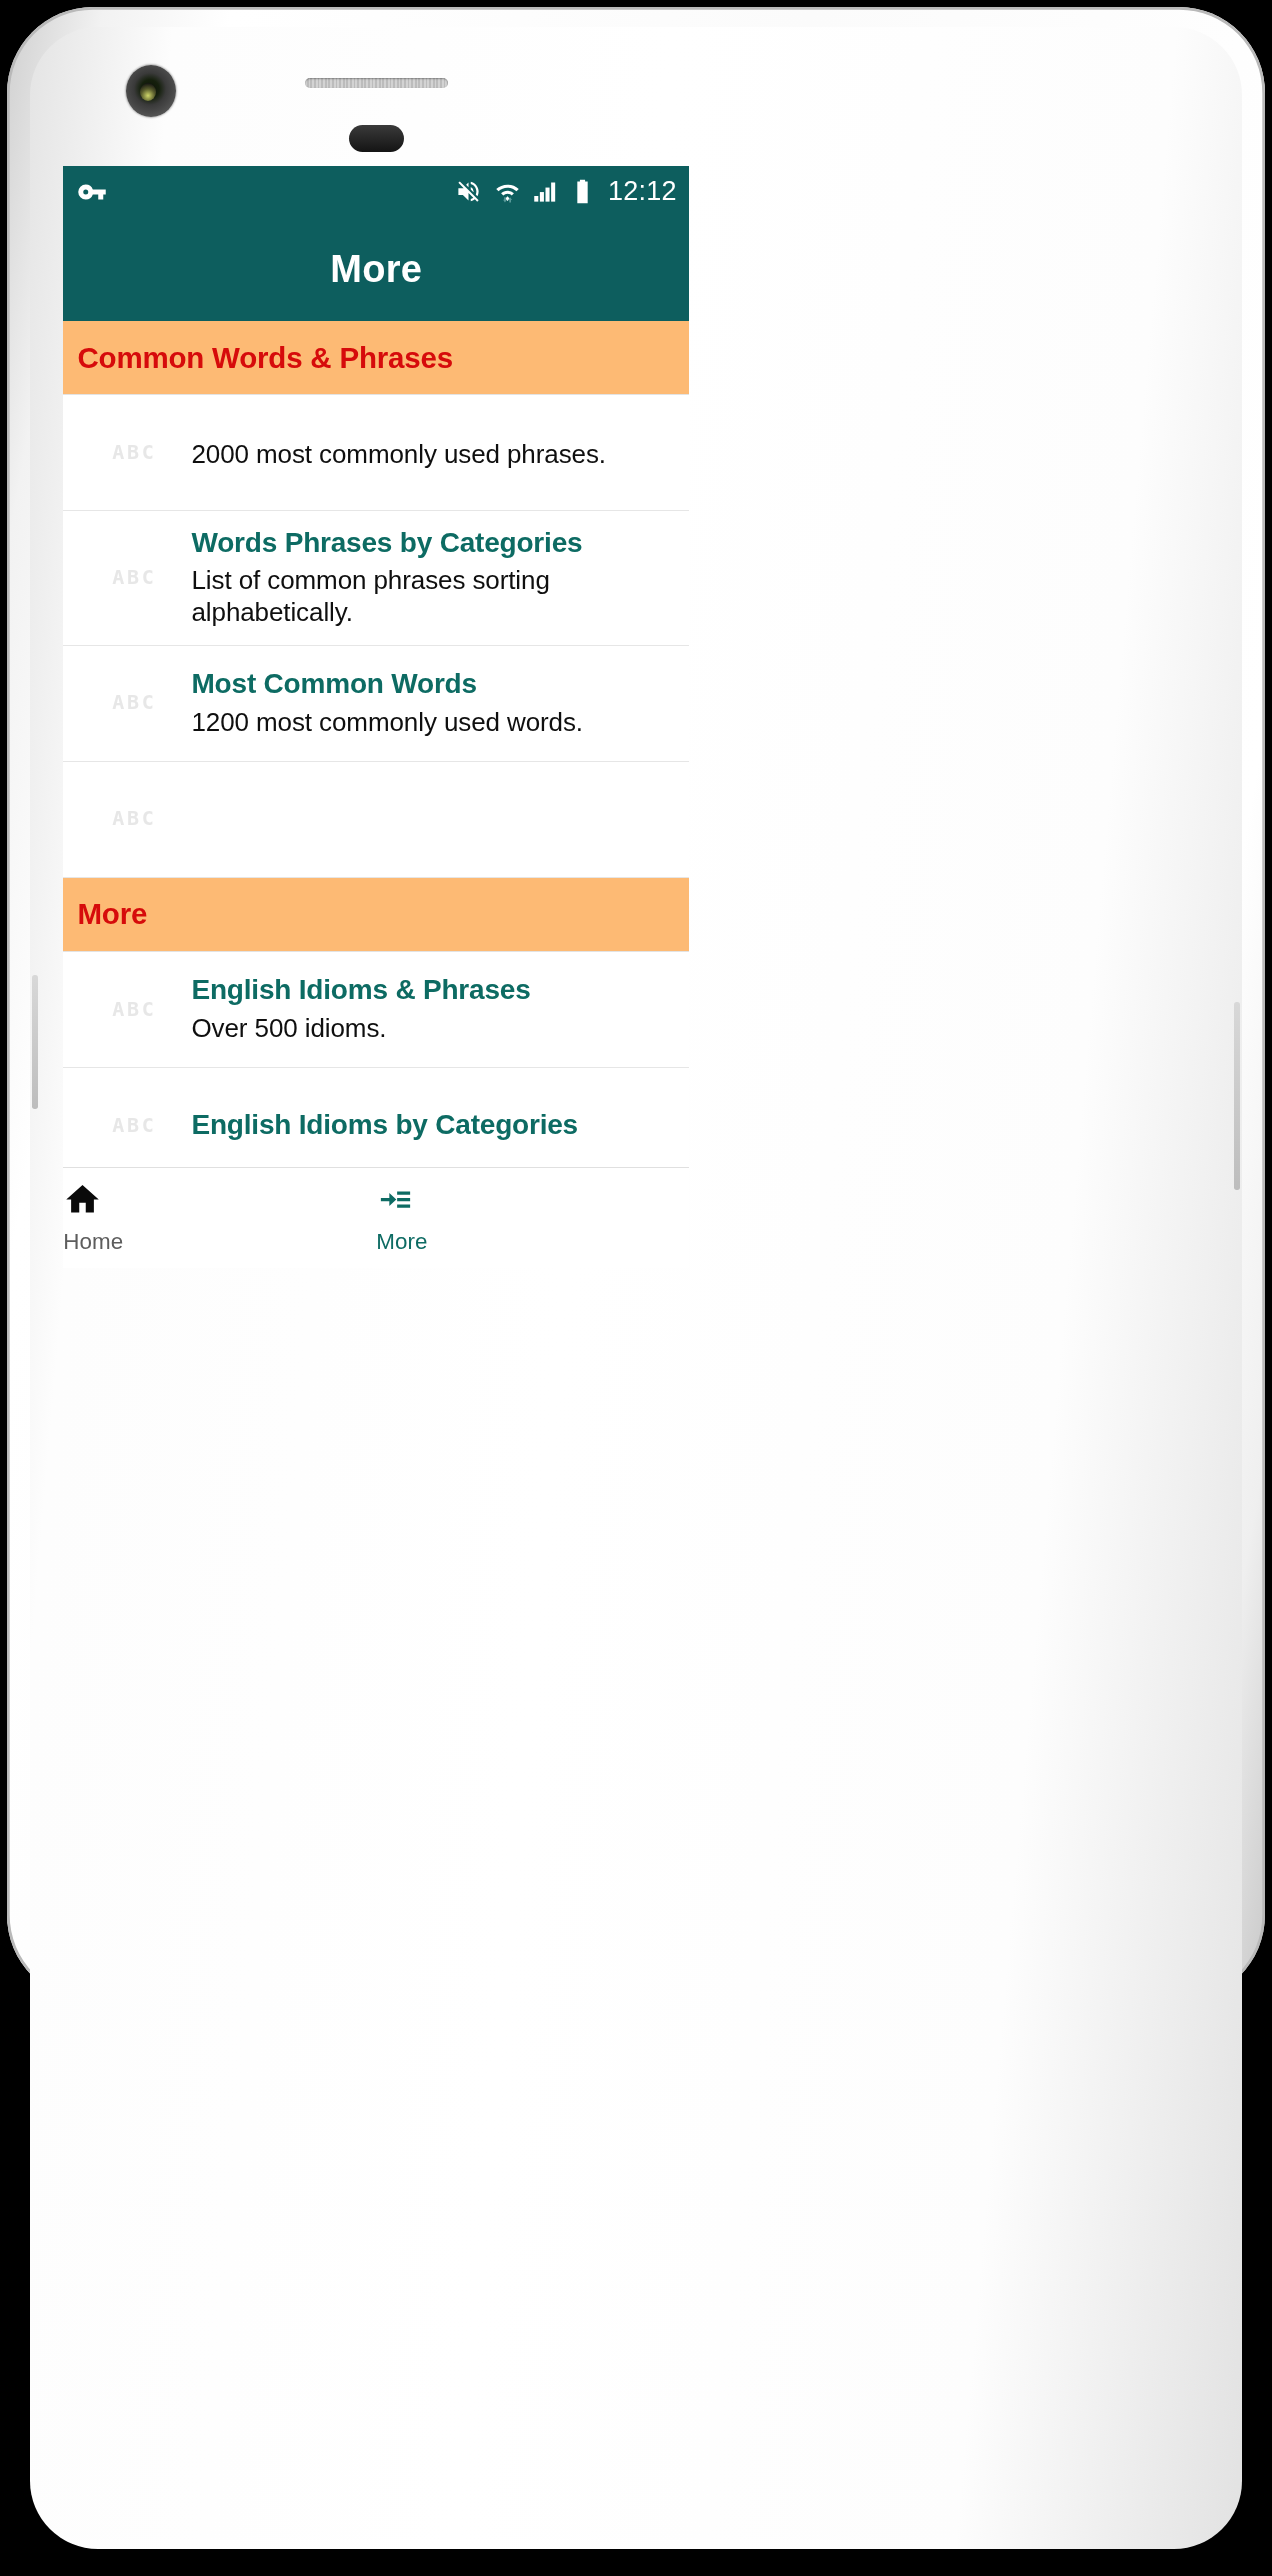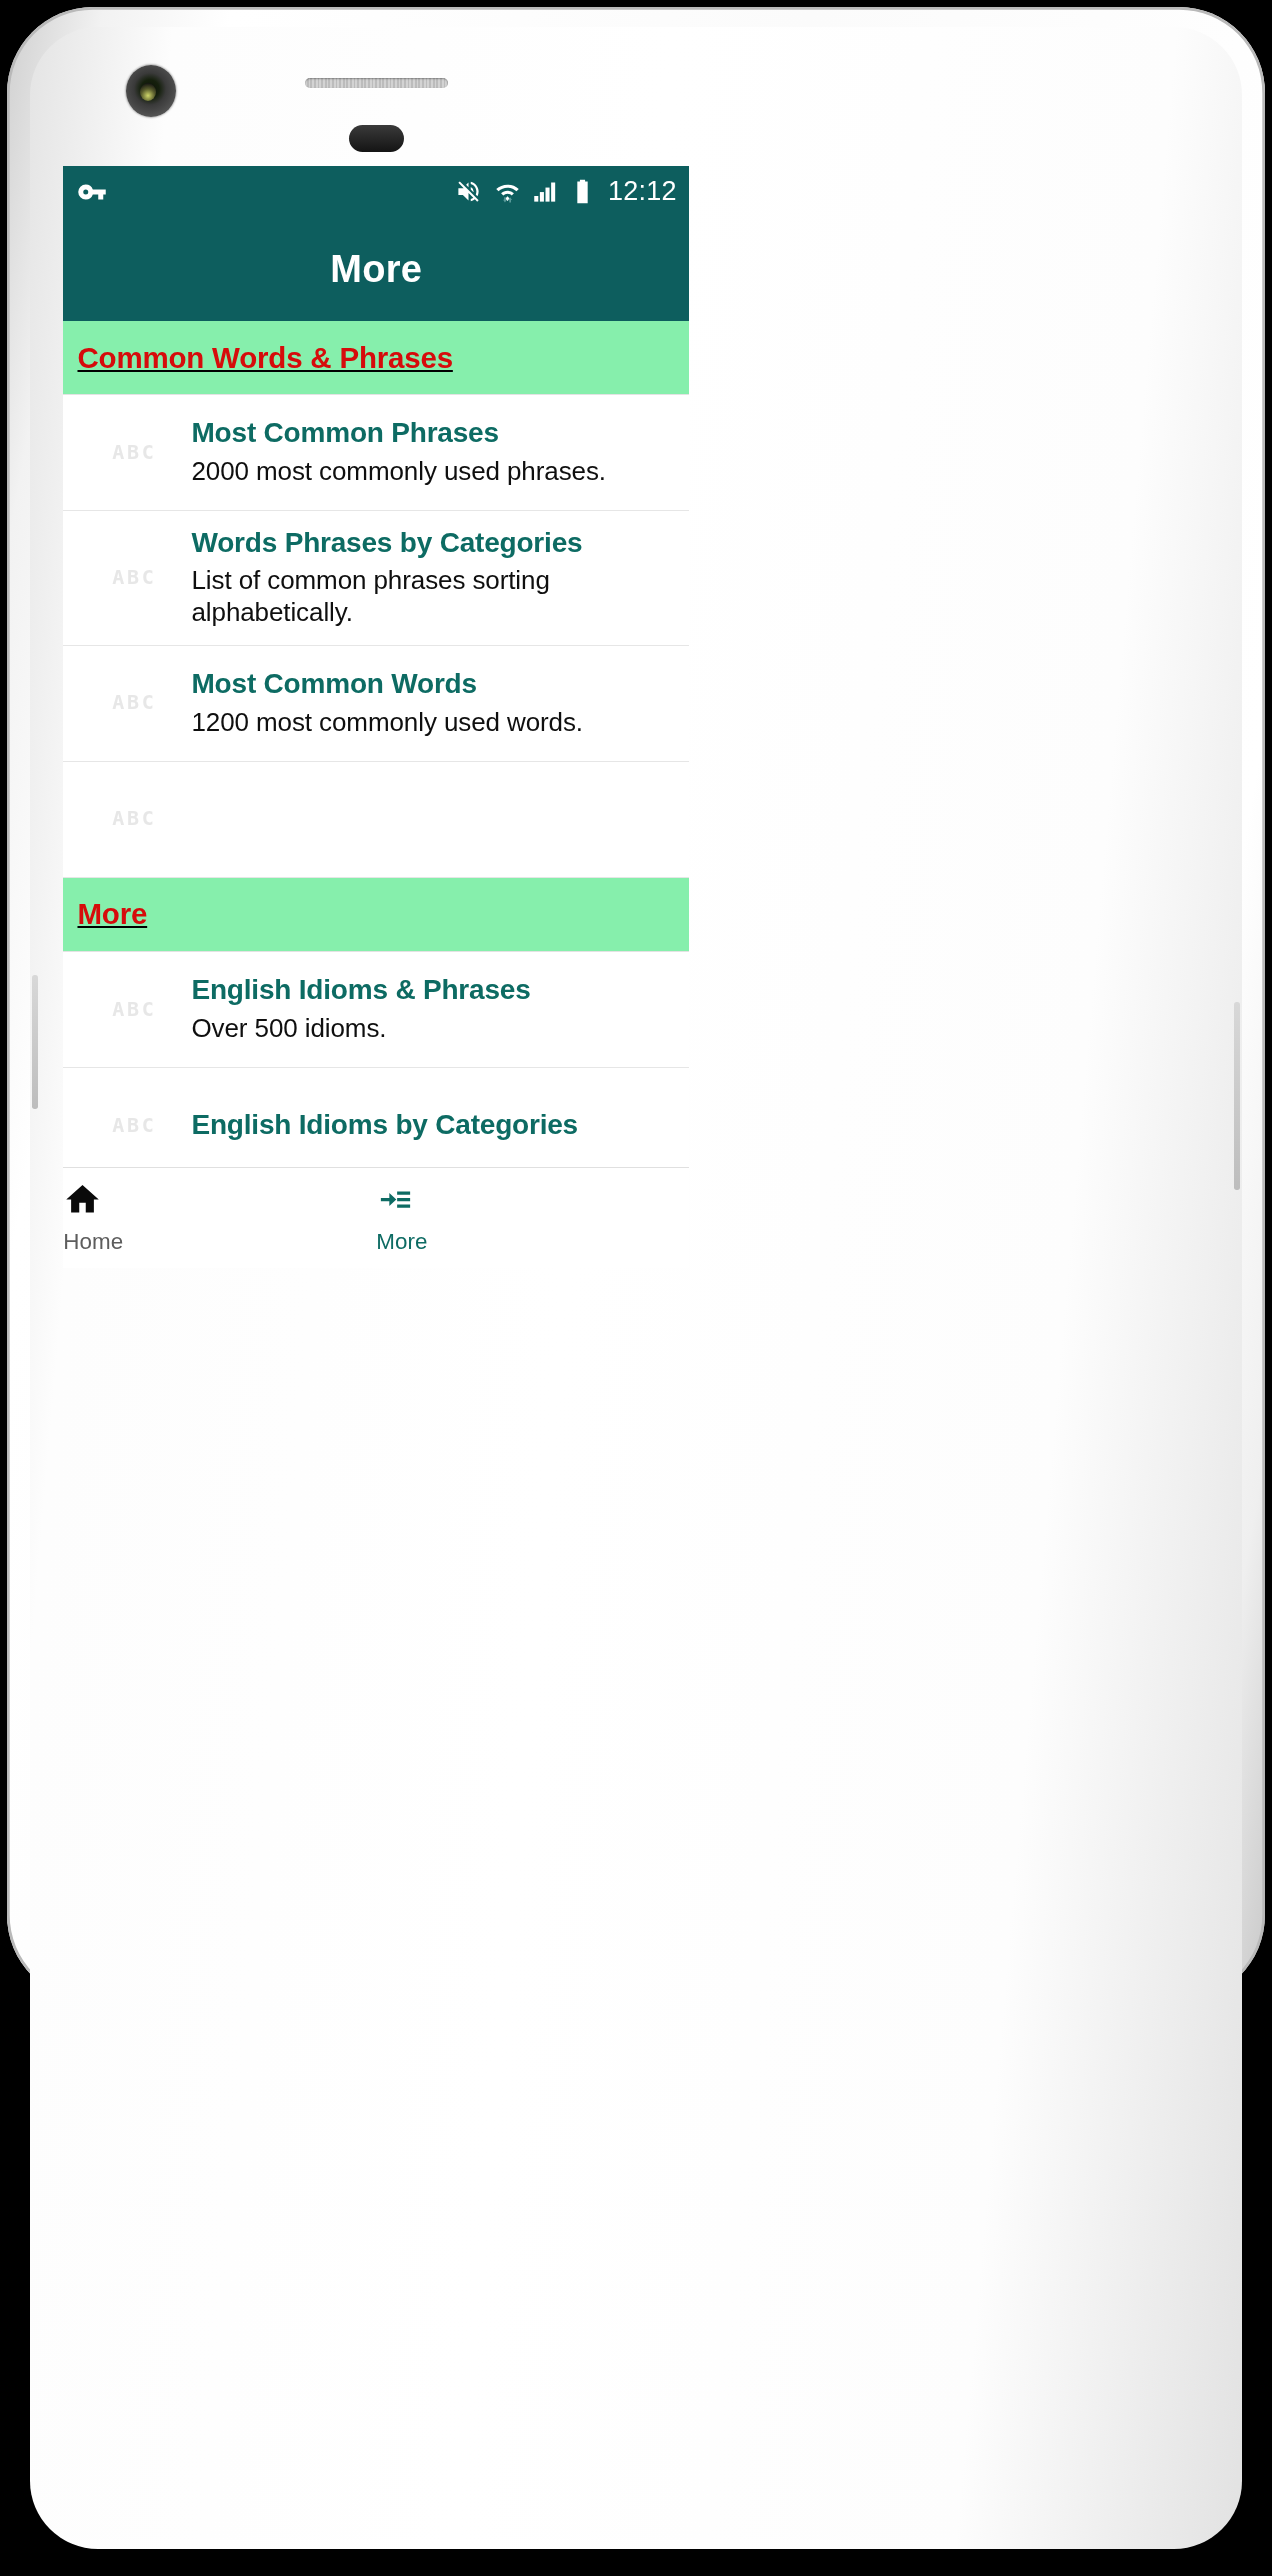--- a/index.html
+++ b/index.html
@@ -142,24 +142,23 @@
   #content {
     position: absolute;
     left: 0; top: 155px;
     width: 100%;
     height: 947px;
     background: #f7f7f7;
     overflow: hidden;
   }
 
   .section-header {
-    background: #86efac;
+    background: #fdba74;
     padding: 19.7px 14.3px 19.7px 14.3px;
     border-bottom: 0.9px solid #e3e3e3;
-    text-decoration: underline;
   }
   .section-header-text {
     color: #d60b0b;
     font-size: 29.5px;
     font-weight: bold;
     letter-spacing: -0.2px;
   }
 
   .list-item {
     background: #ffffff;
@@ -289,21 +288,20 @@
 
         <div class="section-header">
           <div class="section-header-text">Common Words &amp; Phrases</div>
         </div>
 
         <div class="list-item">
           <div class="list-icon">
             <span class="abc-glyph">ABC</span>
           </div>
           <div class="list-text">
-            <div class="list-title">Most Common Phrases</div>
             <div class="list-subtitle">2000 most commonly used phrases.</div>
           </div>
         </div>
 
         <div class="list-item">
           <div class="list-icon">
             <span class="abc-glyph">ABC</span>
           </div>
           <div class="list-text">
             <div class="list-title">Words Phrases by Categories</div>

